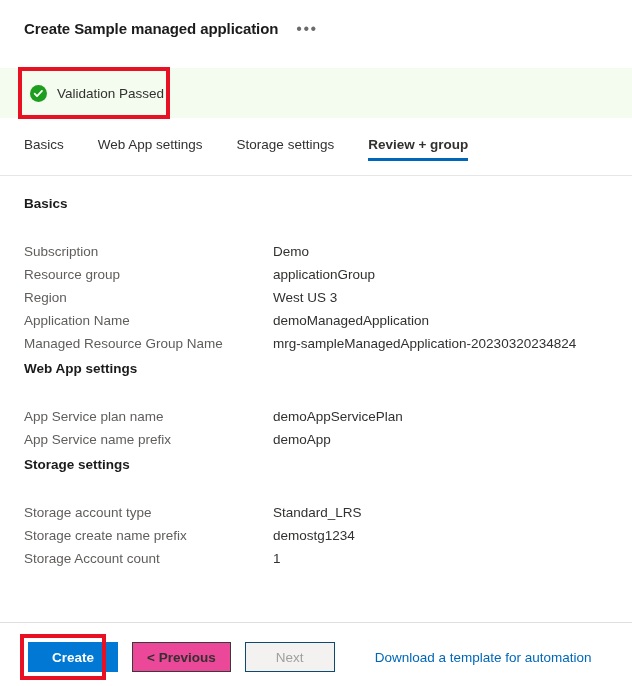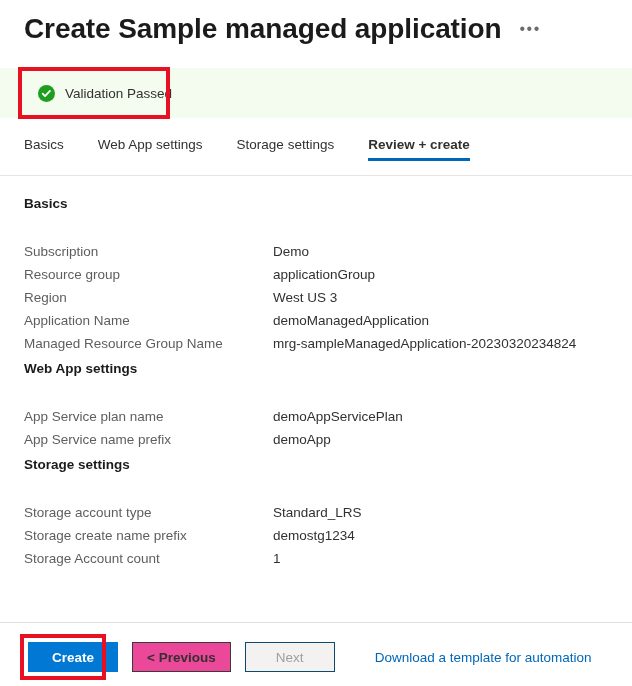--- a/index.html
+++ b/index.html
@@ -18,21 +18,21 @@
 
   
   .page-header {
     padding: 16px 0 0 24px;
     display: flex;
     align-items: flex-start;
     height: 50px;
     box-sizing: border-box;
   }
   .page-title {
-    font-size: 28px;
+    font-size: 15px;
     font-weight: 600;
     color: #1b1b1b;
     line-height: 26px;
     letter-spacing: -0.1px;
     white-space: nowrap;
   }
   .ellipsis-menu {
     margin-left: 18px;
     margin-top: 6px;
     font-size: 16px;
@@ -51,21 +51,21 @@
     width: 632px;
     height: 50px;
     background: #f4fbef;
     display: flex;
     align-items: center;
     box-sizing: border-box;
   }
   .validation-inner {
     display: flex;
     align-items: center;
-    padding-left: 38px;
+    padding-left: 30px;
   }
   .check-icon {
     width: 17px;
     height: 17px;
     border-radius: 50%;
     background: #1e9e1e;
     display: inline-flex;
     align-items: center;
     justify-content: center;
     flex: none;
@@ -256,21 +256,21 @@
     </span>
     <span class="validation-text">Validation Passed</span>
   </div>
 </div>
 <div class="annot-box-validation"></div>
 
 <div class="tab-strip">
   <div class="tab">Basics</div>
   <div class="tab">Web App settings</div>
   <div class="tab">Storage settings</div>
-  <div class="tab active">Review + create</div>
+  <div class="tab active">Review + group</div>
 </div>
 <div class="tabs-divider"></div>
 
 <div class="review-body">
 
   <div class="section">
     <div class="section-title">Basics</div>
     <div class="kv-row">
       <div class="kv-label">Subscription</div>
       <div class="kv-value">Demo</div>

